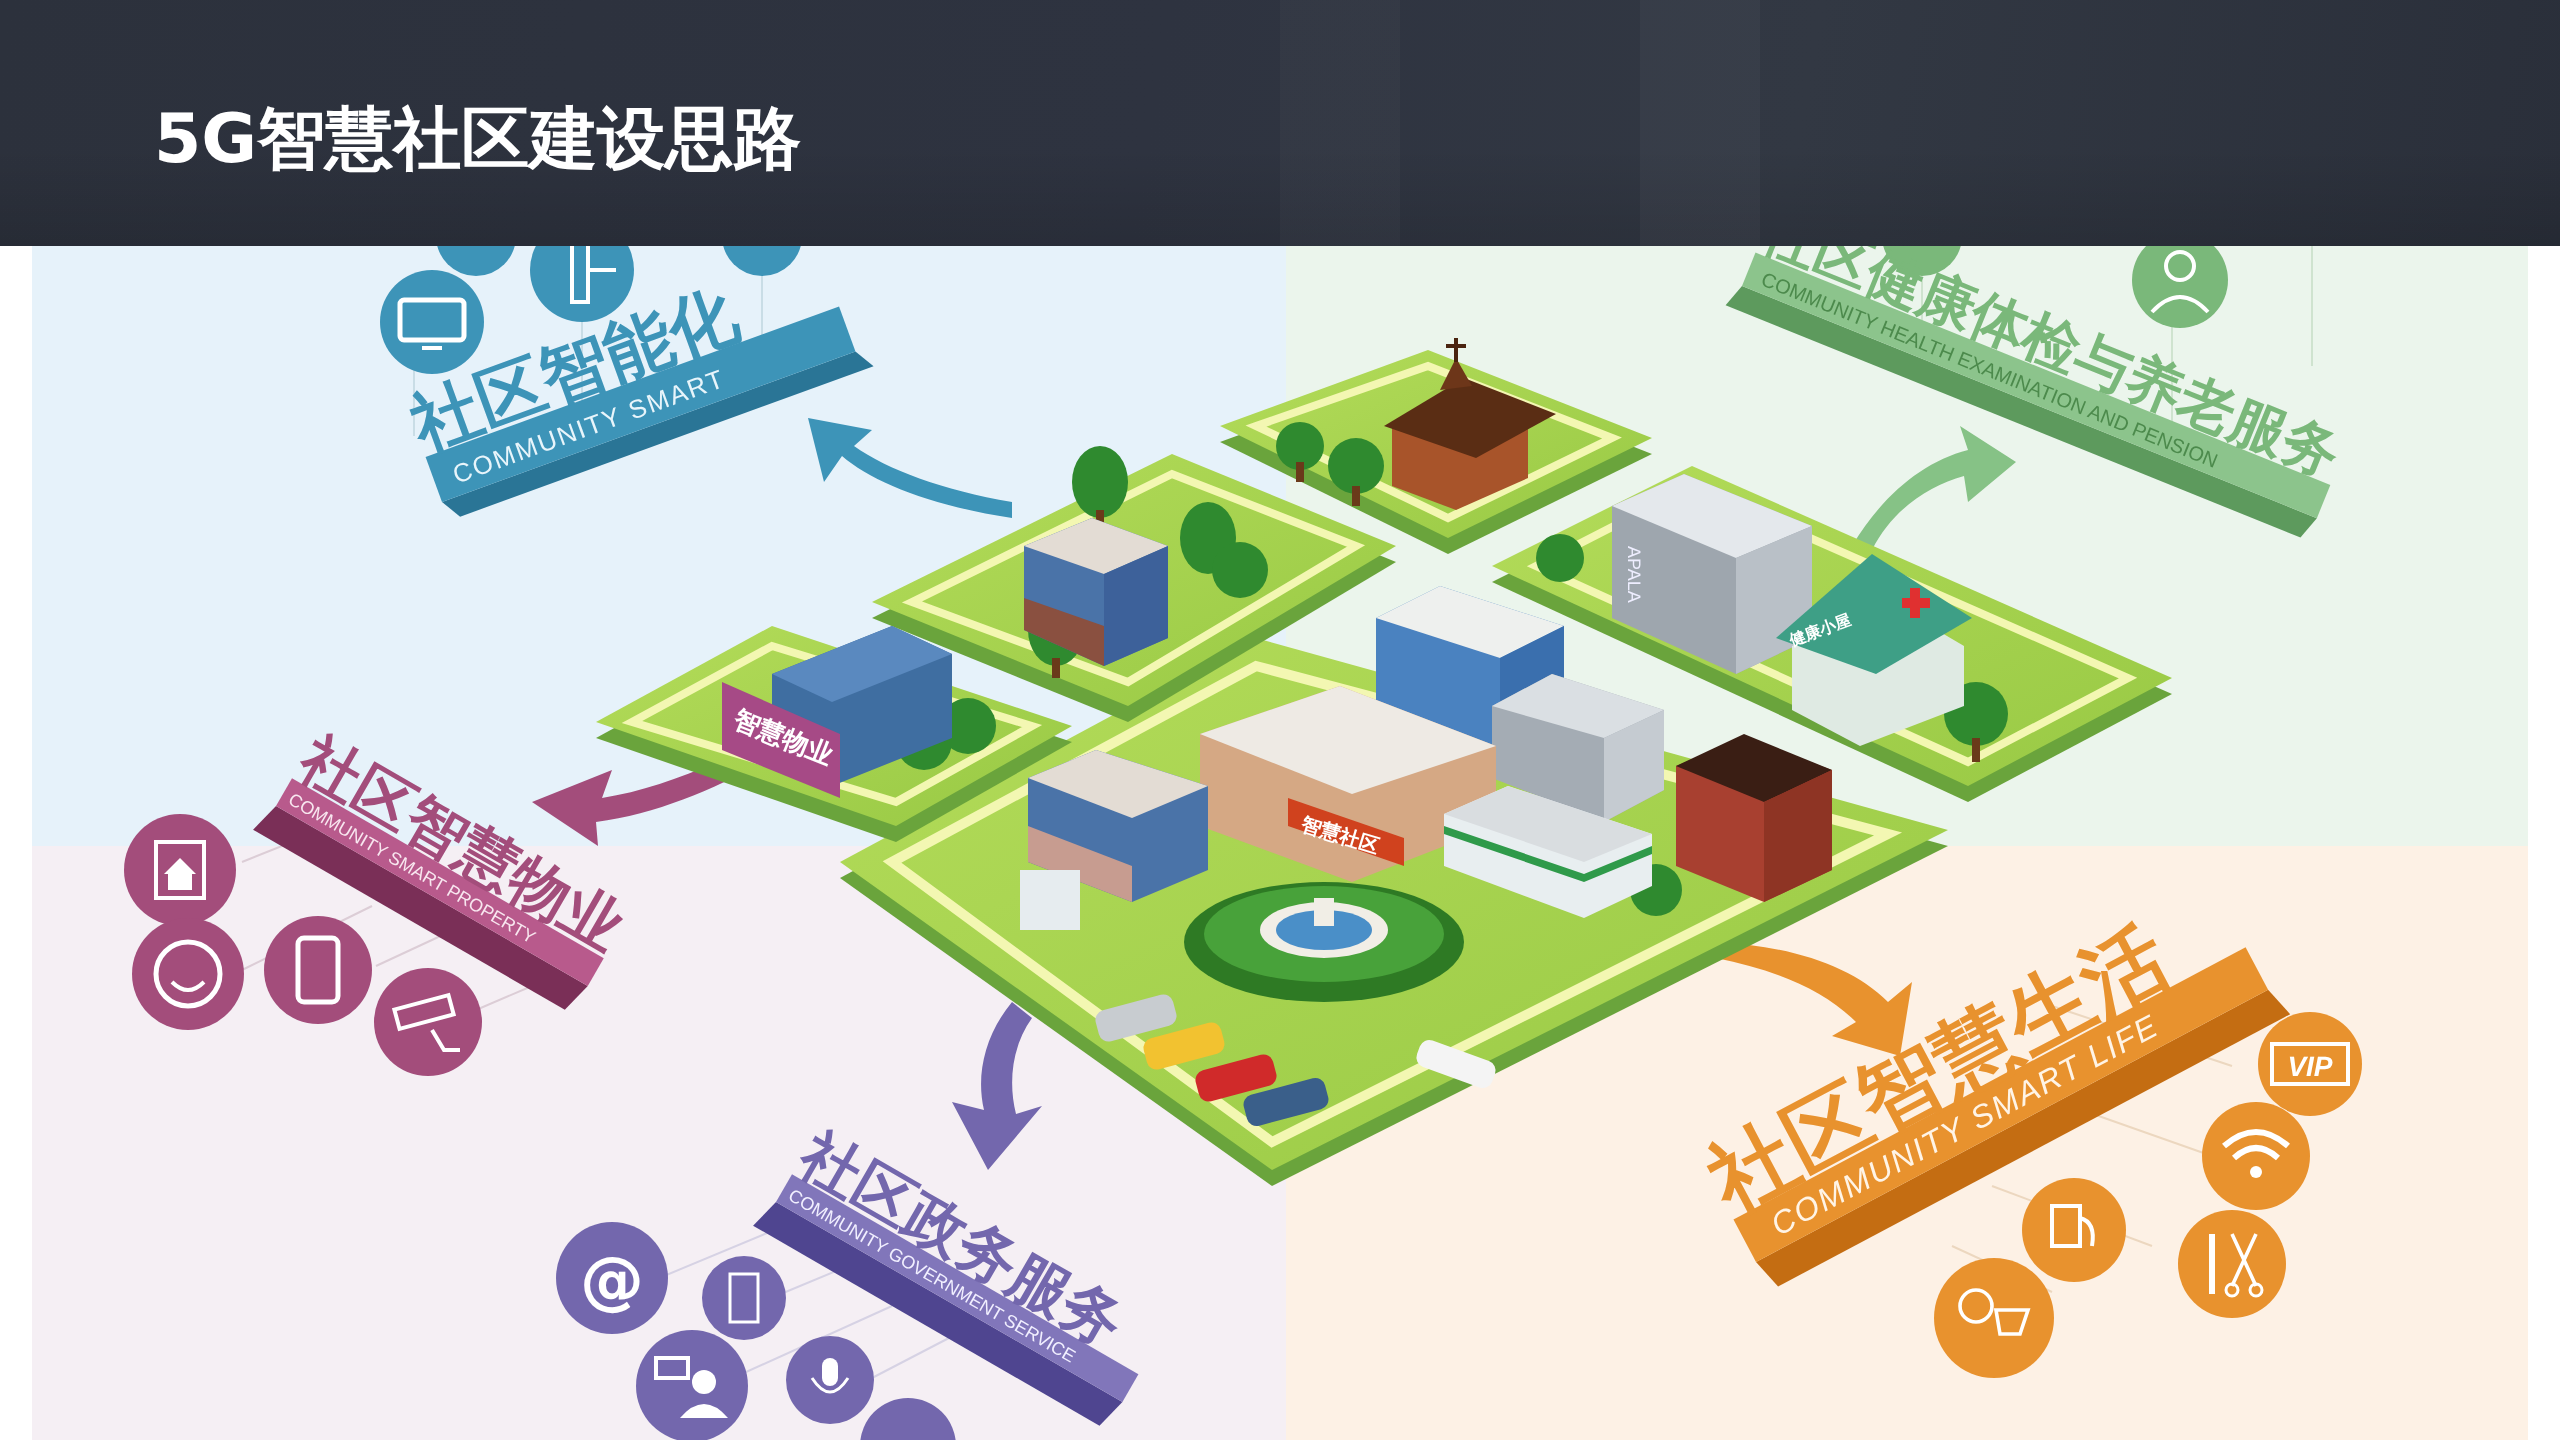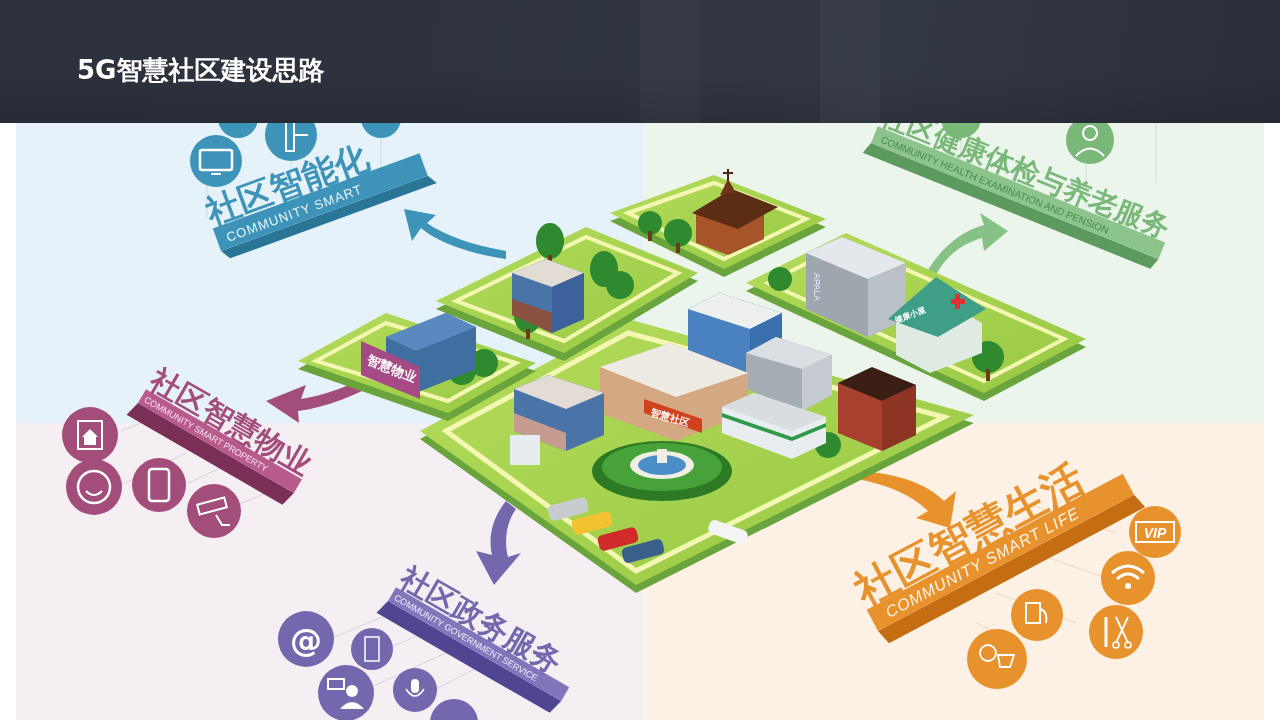--- a/index.html
+++ b/index.html
@@ -13,21 +13,21 @@
   }
   .header .texture {
     position: absolute; inset: 0;
     background:
       linear-gradient(90deg, transparent 0 640px, rgba(255,255,255,0.025) 640px 700px, transparent 700px 820px, rgba(255,255,255,0.03) 820px 880px, transparent 880px),
       linear-gradient(180deg, transparent 0 60%, rgba(0,0,0,0.12) 100%);
   }
   .page-title {
     position: absolute; left: 77px; top: 48px;
     font-family: "DejaVu Sans", "Liberation Sans", sans-serif;
-    font-weight: bold; font-size: 26px; line-height: 44px;
+    font-weight: bold; font-size: 34px; line-height: 44px;
     color: #ffffff; letter-spacing: 0px;
   }
 
   .panel {
     position: absolute; left: 16px; top: 123px; width: 1248px; height: 597px;
     overflow: hidden;
   }
   .quad { position: absolute; }
   .q-tl { left: 0; top: 0; width: 627px; height: 300px; background: #e6f2fa; }
   .q-tr { left: 627px; top: 0; width: 621px; height: 300px; background: #ebf5ec; }

